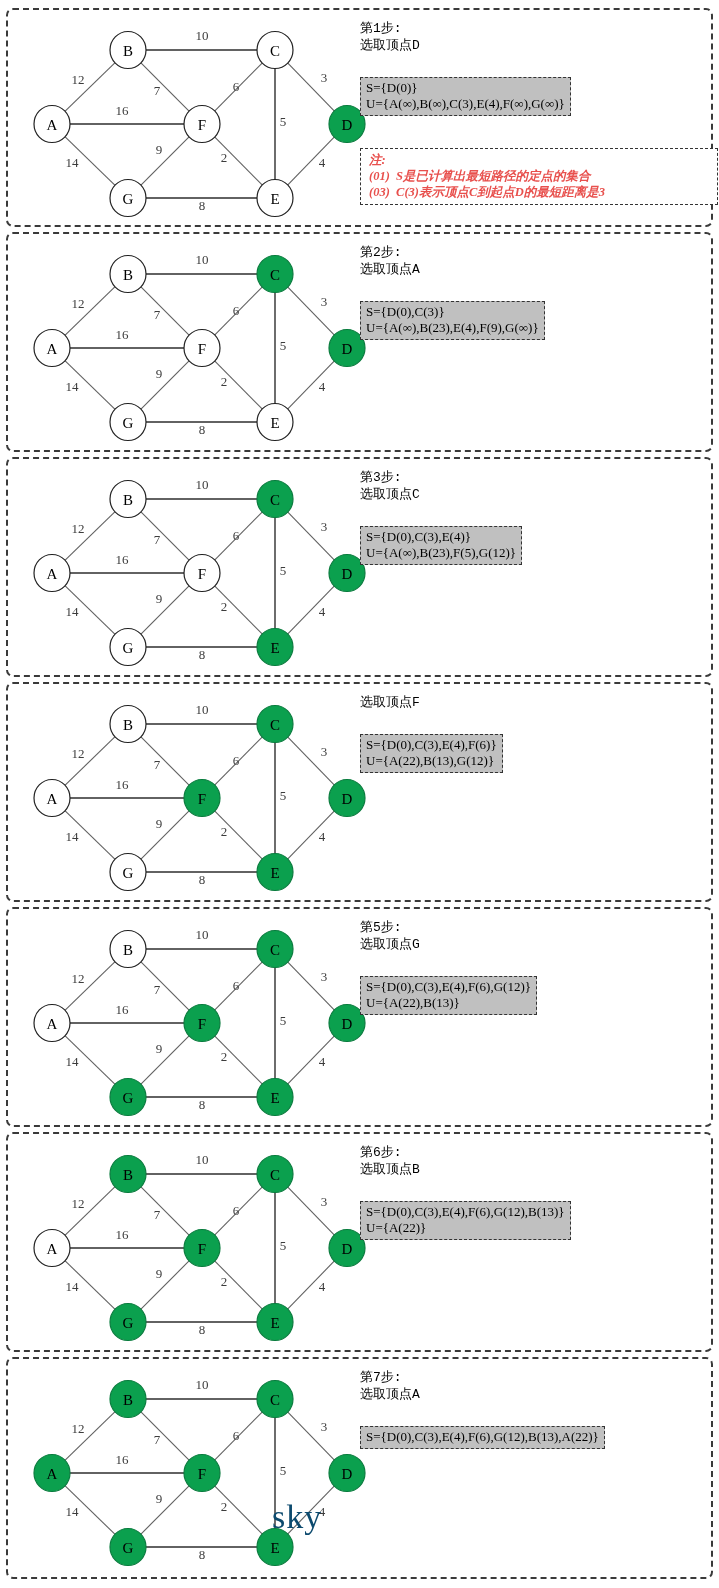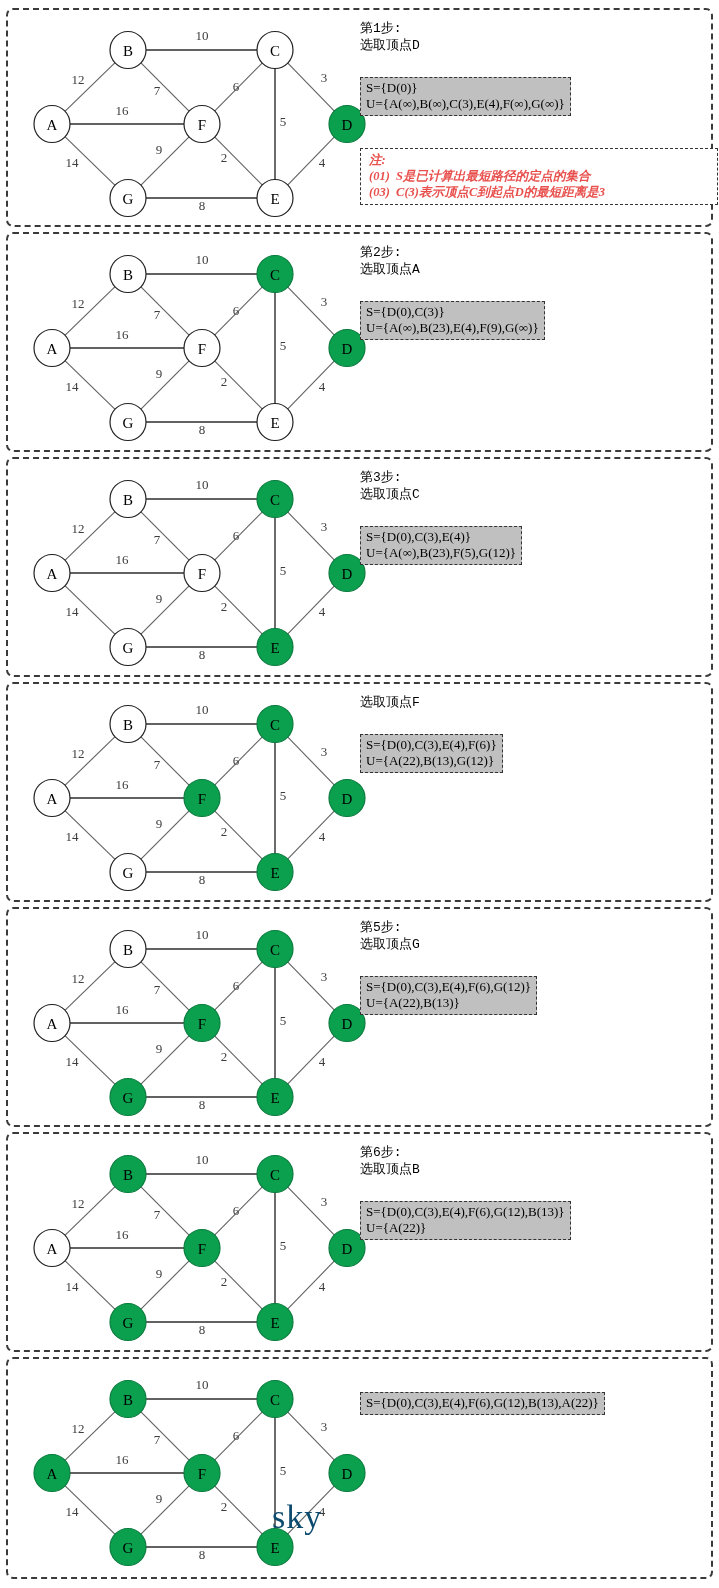--- a/index.html
+++ b/index.html
@@ -493,17 +493,20 @@
           <g>
             <ellipse cx="190" cy="112" rx="18" ry="18.5" fill="#0ba04e" stroke="#0a7c3e" stroke-width="1.2"></ellipse>
             <text class="nodeLabel" x="190" y="117.5" text-anchor="middle" fill="#000">F</text>
           </g>
           <g>
             <ellipse cx="116" cy="186" rx="18" ry="18.5" fill="#0ba04e" stroke="#0a7c3e" stroke-width="1.2"></ellipse>
             <text class="nodeLabel" x="116" y="191.5" text-anchor="middle" fill="#000">G</text>
           </g>
         </svg>
       </div>
-      <div class="side"><div class="set-box"><span class="ln">S={D(0),C(3),E(4),F(6),G(12),B(13),A(22)}</span></div></div>
+      <div class="side"><div class="step-title">
+          <span class="ln">第7步:</span>
+          <span class="ln">选取顶点A</span>
+        </div><div class="set-box"><span class="ln">S={D(0),C(3),E(4),F(6),G(12),B(13),A(22)}</span></div></div>
     </div>
   </div>
 
 <div class="watermark">sky</div>
 
 </body></html>

